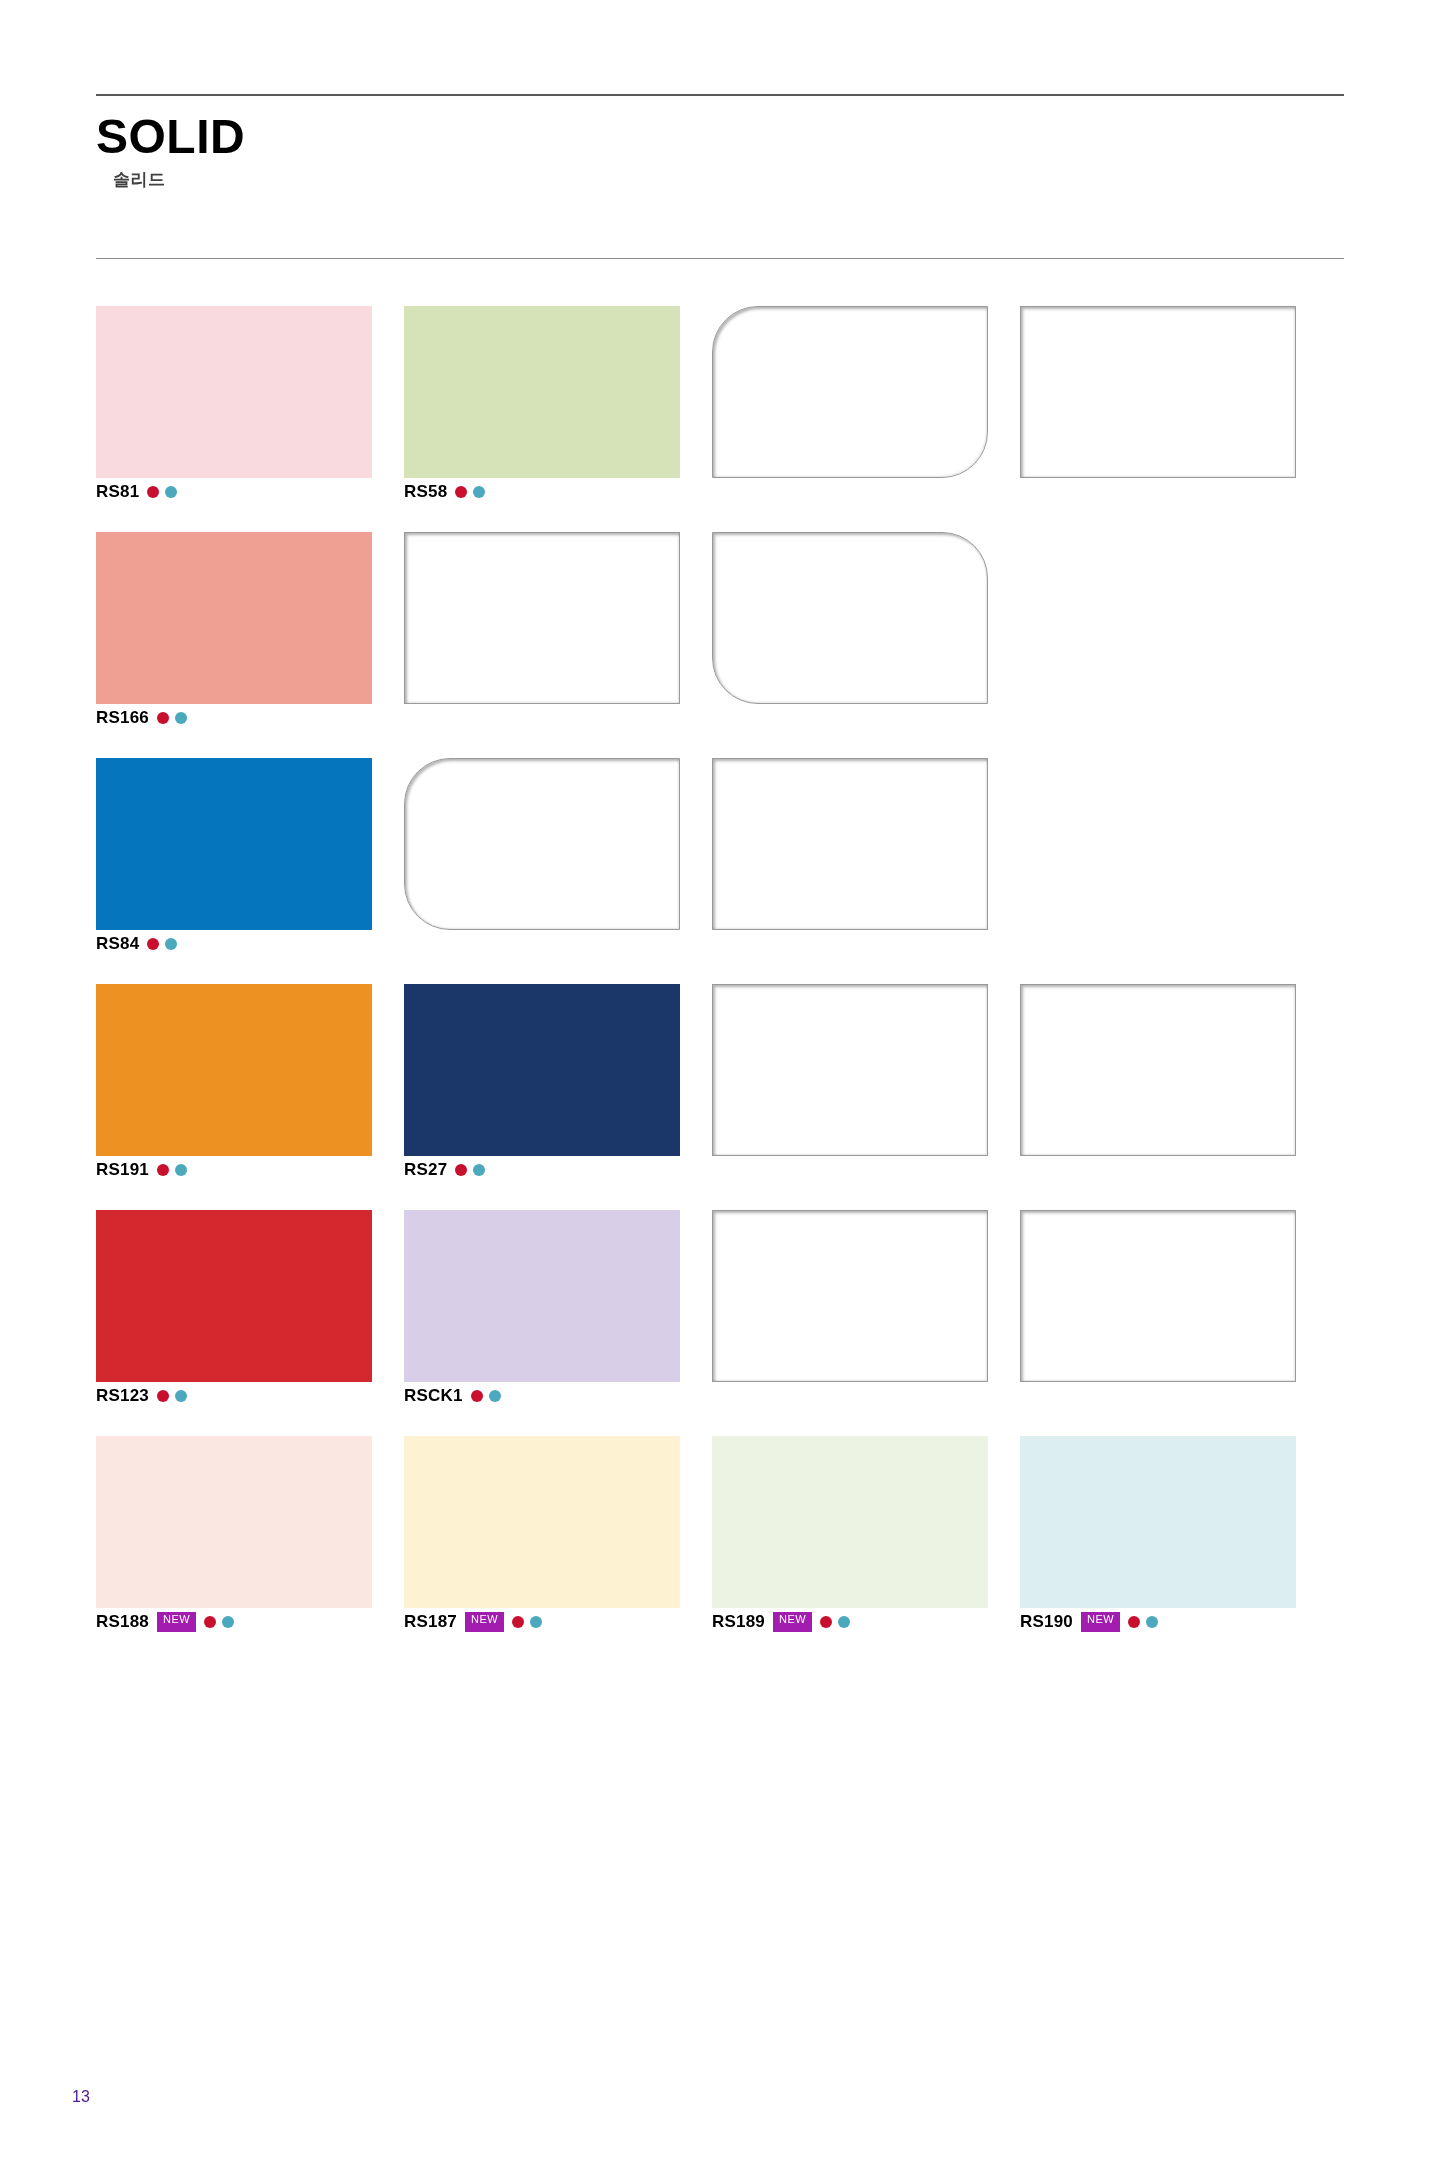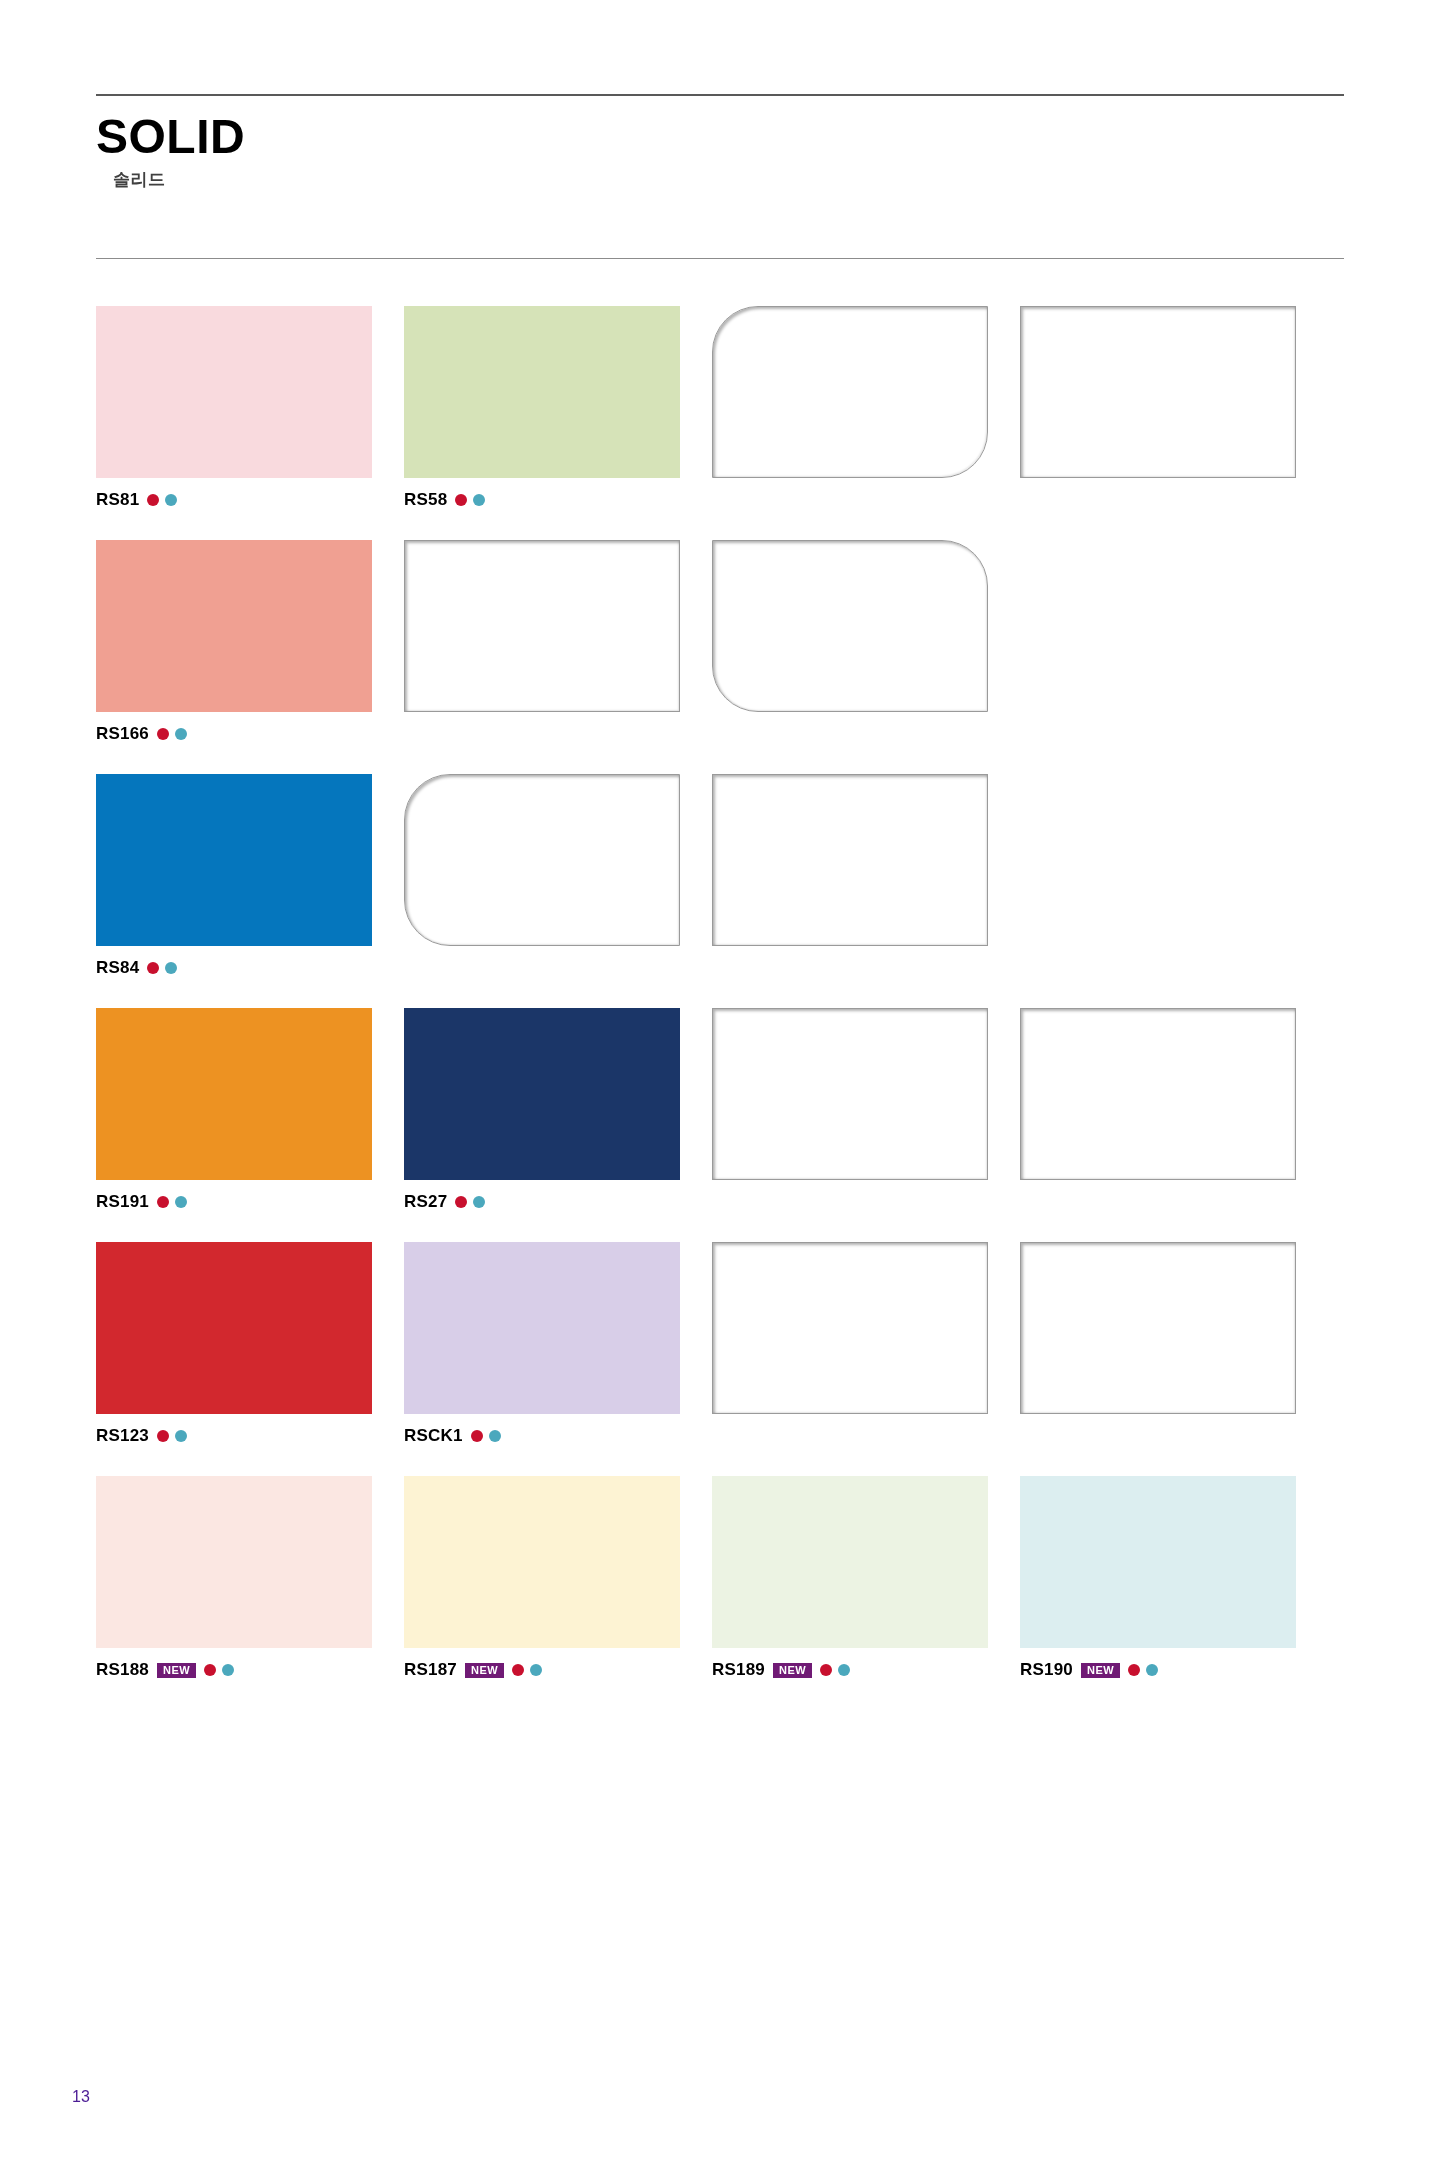--- a/index.html
+++ b/index.html
@@ -94,37 +94,36 @@
   .swatch.blank.round-br { border-bottom-right-radius: 46px; }
   .swatch.blank.round-tr { border-top-right-radius: 46px; }
   .swatch.blank.round-bl { border-bottom-left-radius: 46px; }
   .swatch.blank.round-l {
     border-top-left-radius: 46px;
     border-bottom-left-radius: 46px;
   }
 
   .caption {
     display: flex;
-    align-items: center;
-    margin-top: 12px;
+    margin-top: 4px;
     height: 20px;
   }
   .code {
     font-size: 17px;
     font-weight: 700;
     color: #000000;
     letter-spacing: 0.2px;
     white-space: nowrap;
   }
   .badge-new {
     display: inline-block;
-    background: #701a75;
+    background: #a21caf;
     color: #ffffff;
     font-size: 11px;
-    font-weight: 700;
+    font-weight: 400;
     letter-spacing: 0.5px;
     padding: 2px 6px 2px 6px;
     margin-left: 8px;
     line-height: 1;
   }
   .dots {
     display: flex;
     align-items: center;
     margin-left: 8px;
     gap: 6px;

